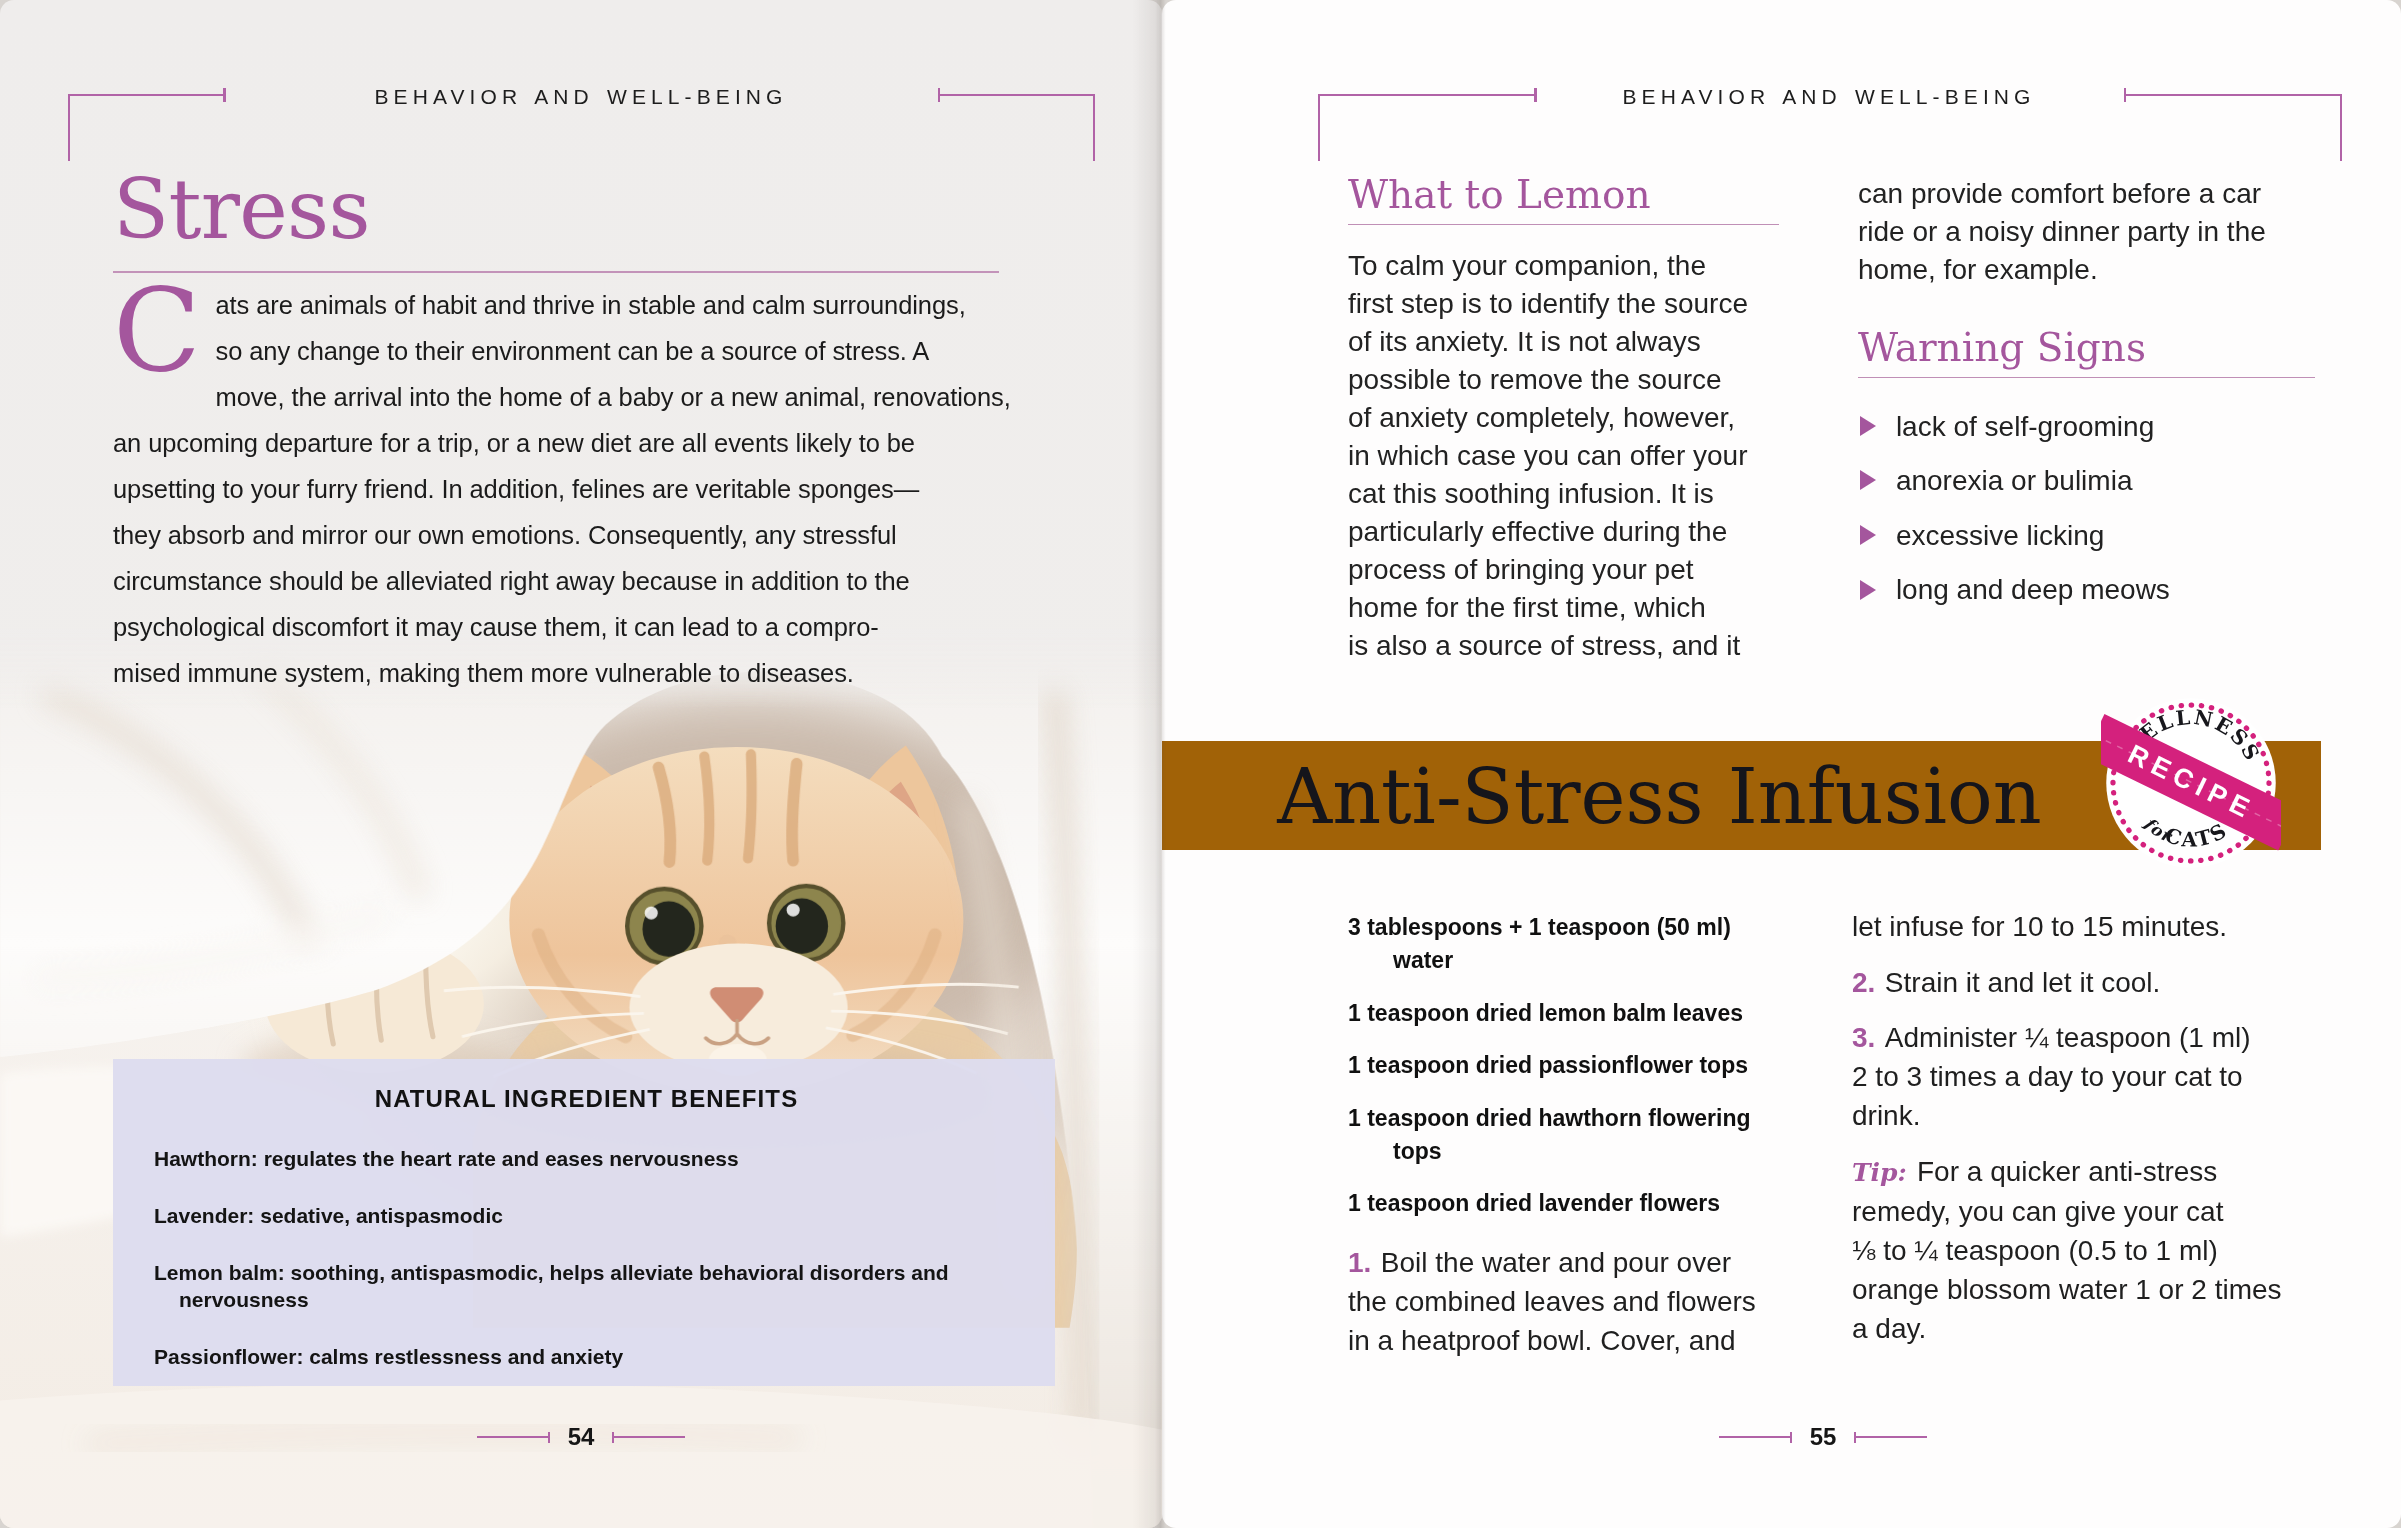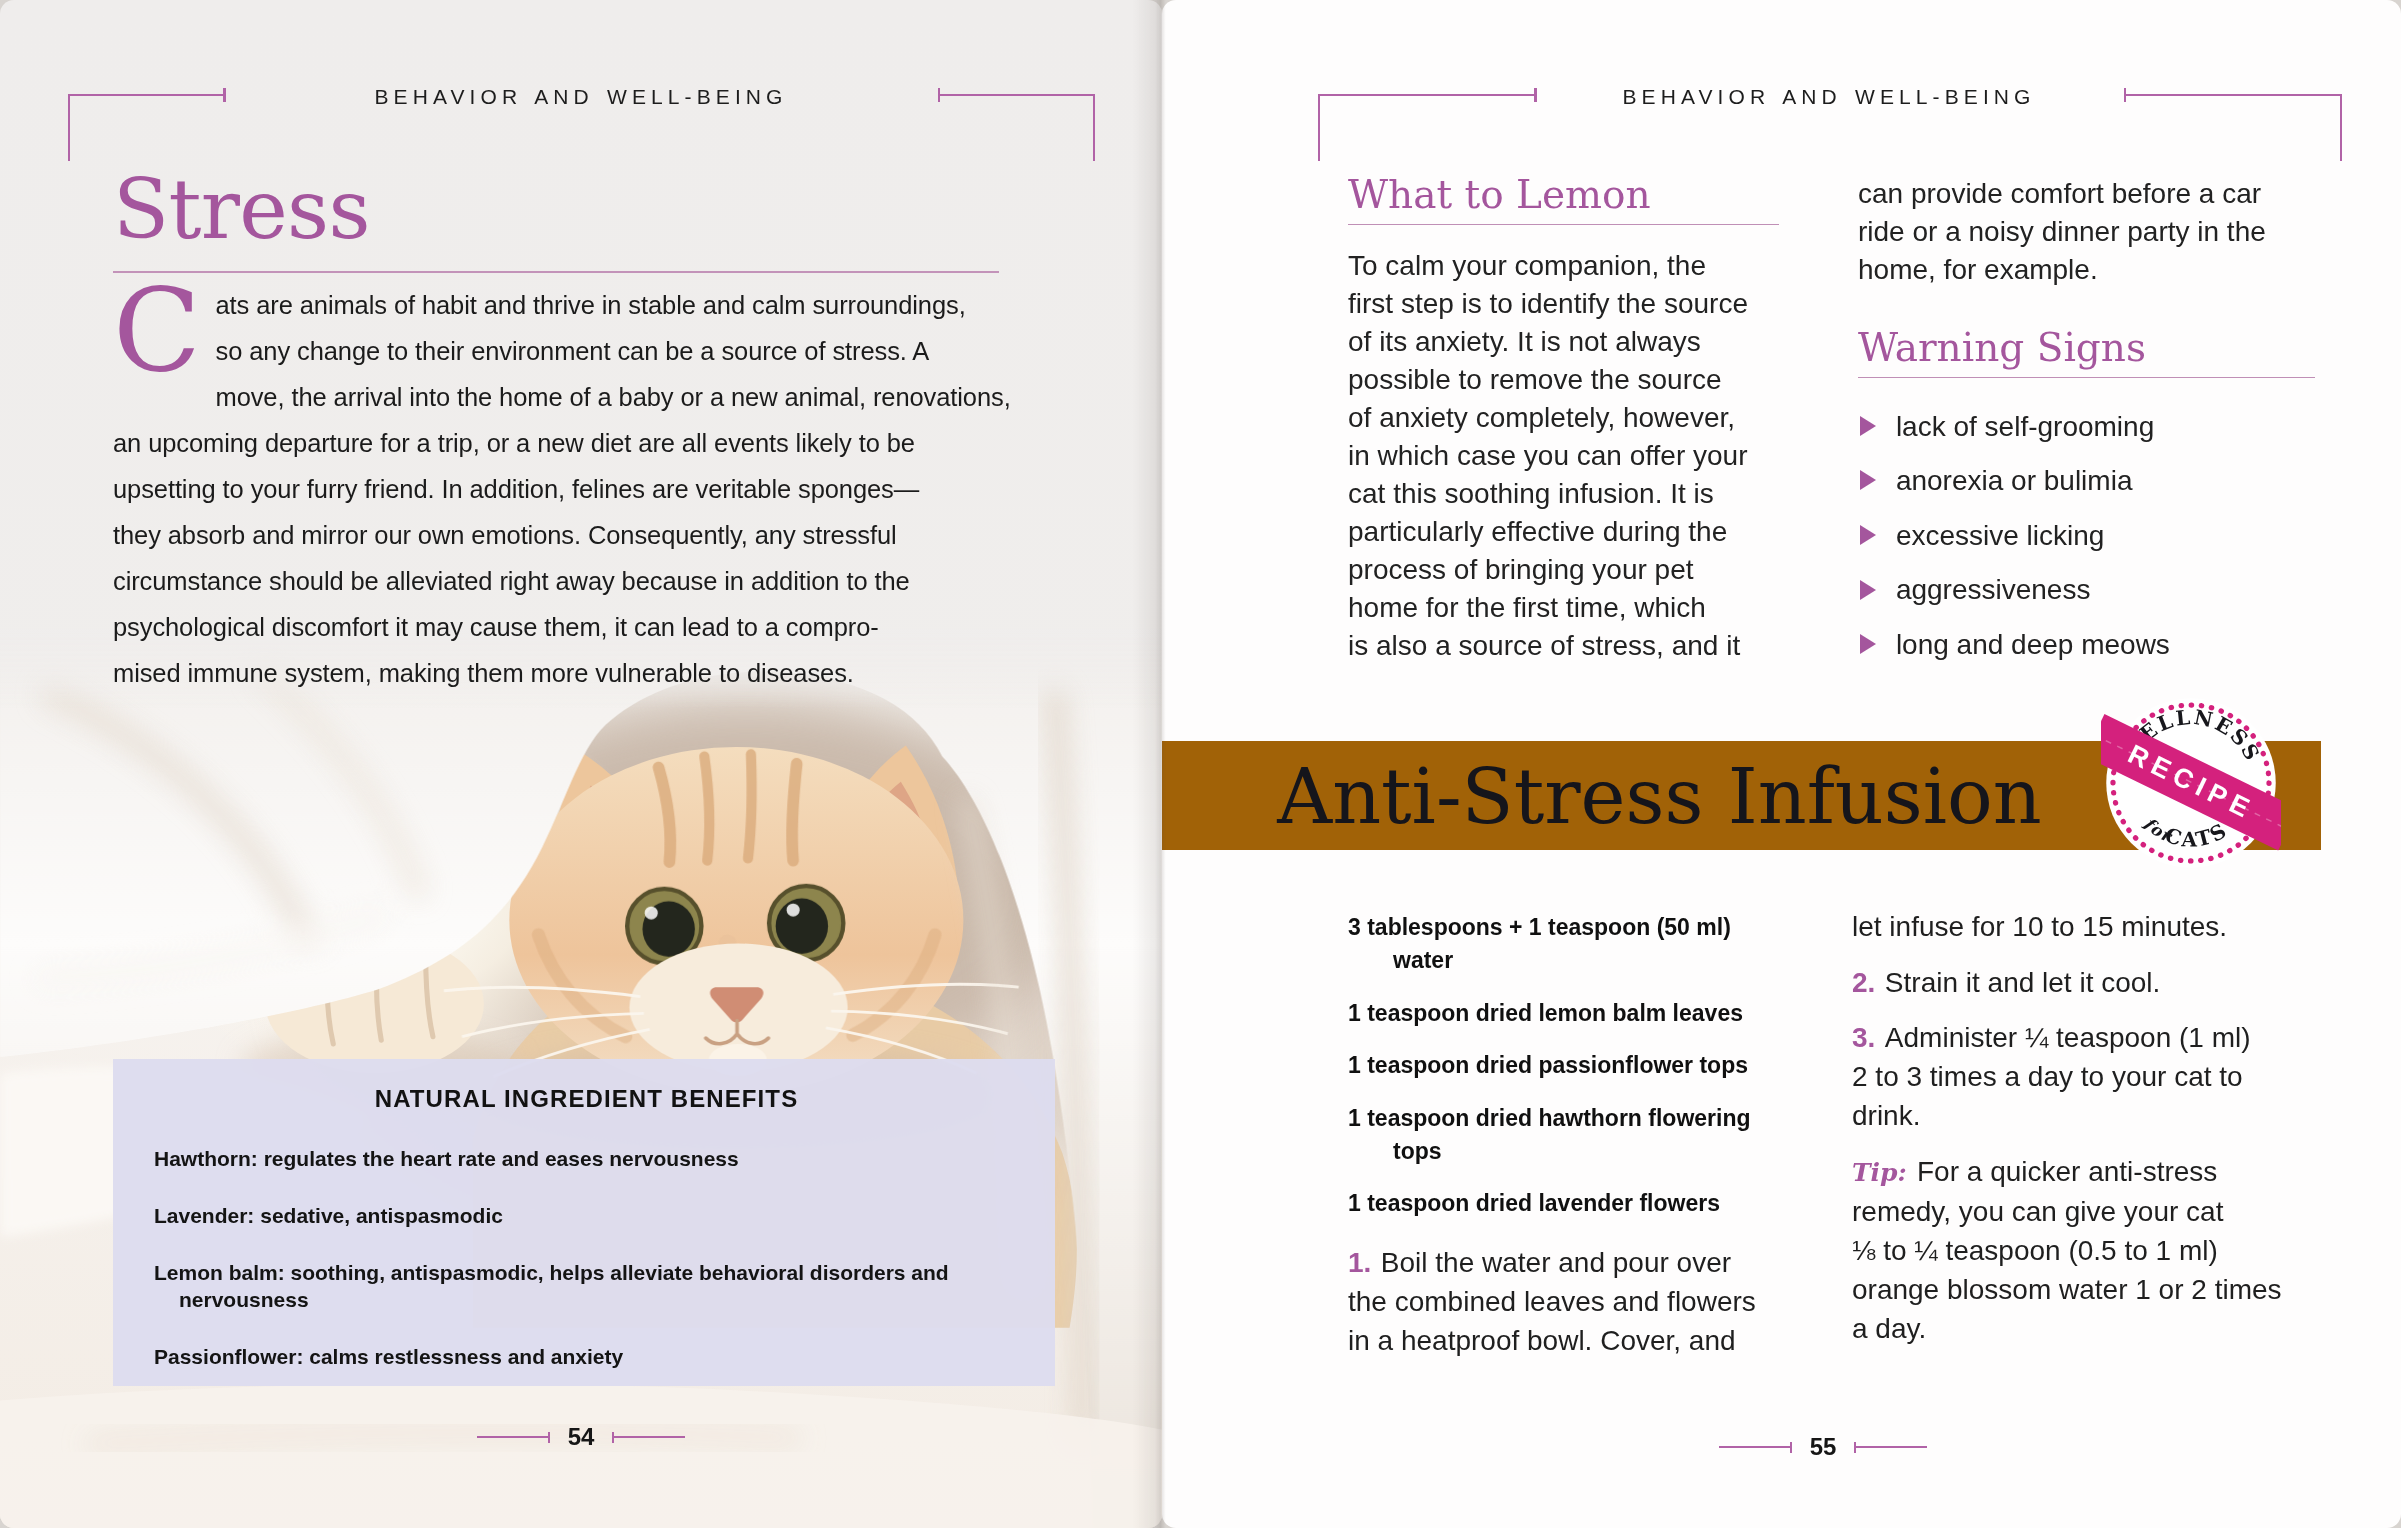--- a/index.html
+++ b/index.html
@@ -280,24 +280,20 @@
         <li>
             <span class="tri"></span>
             <span class="wtext">anorexia or bulimia</span>
           </li>
         <li>
             <span class="tri"></span>
             <span class="wtext">excessive licking</span>
           </li>
         <li>
             <span class="tri"></span>
-            <span class="wtext">aggressiveness</span>
-          </li>
-        <li>
-            <span class="tri"></span>
             <span class="wtext">long and deep meows</span>
           </li>
       </ul>
     </div>
 
     <div class="banner">
       <h2>Anti-Stress Infusion</h2>
     </div>
 
     <svg class="stamp" viewBox="0 0 240 240">
@@ -352,21 +348,21 @@
       <p class="step"><span class="step-num">3.</span><span class="step-text">Administer ¼ teaspoon (1 ml)
 2 to 3 times a day to your cat to
 drink.</span></p>
       <p class="step"><span class="tip-label">Tip:</span><span class="step-text">For a quicker anti-stress
 remedy, you can give your cat
 ⅛ to ¼ teaspoon (0.5 to 1 ml)
 orange blossom water 1 or 2 times
 a day.</span></p>
     </div>
 
-    <div class="pagenum" style="left:552px;margin-top:10px;">
+    <div class="pagenum" style="left:552px;">
       <span class="pn-line pn-l"></span>
       <span class="pn-text">55</span>
       <span class="pn-line pn-r"></span>
     </div>
   </section>
 
   <div class="gutter"></div>
 </div>
 
 

